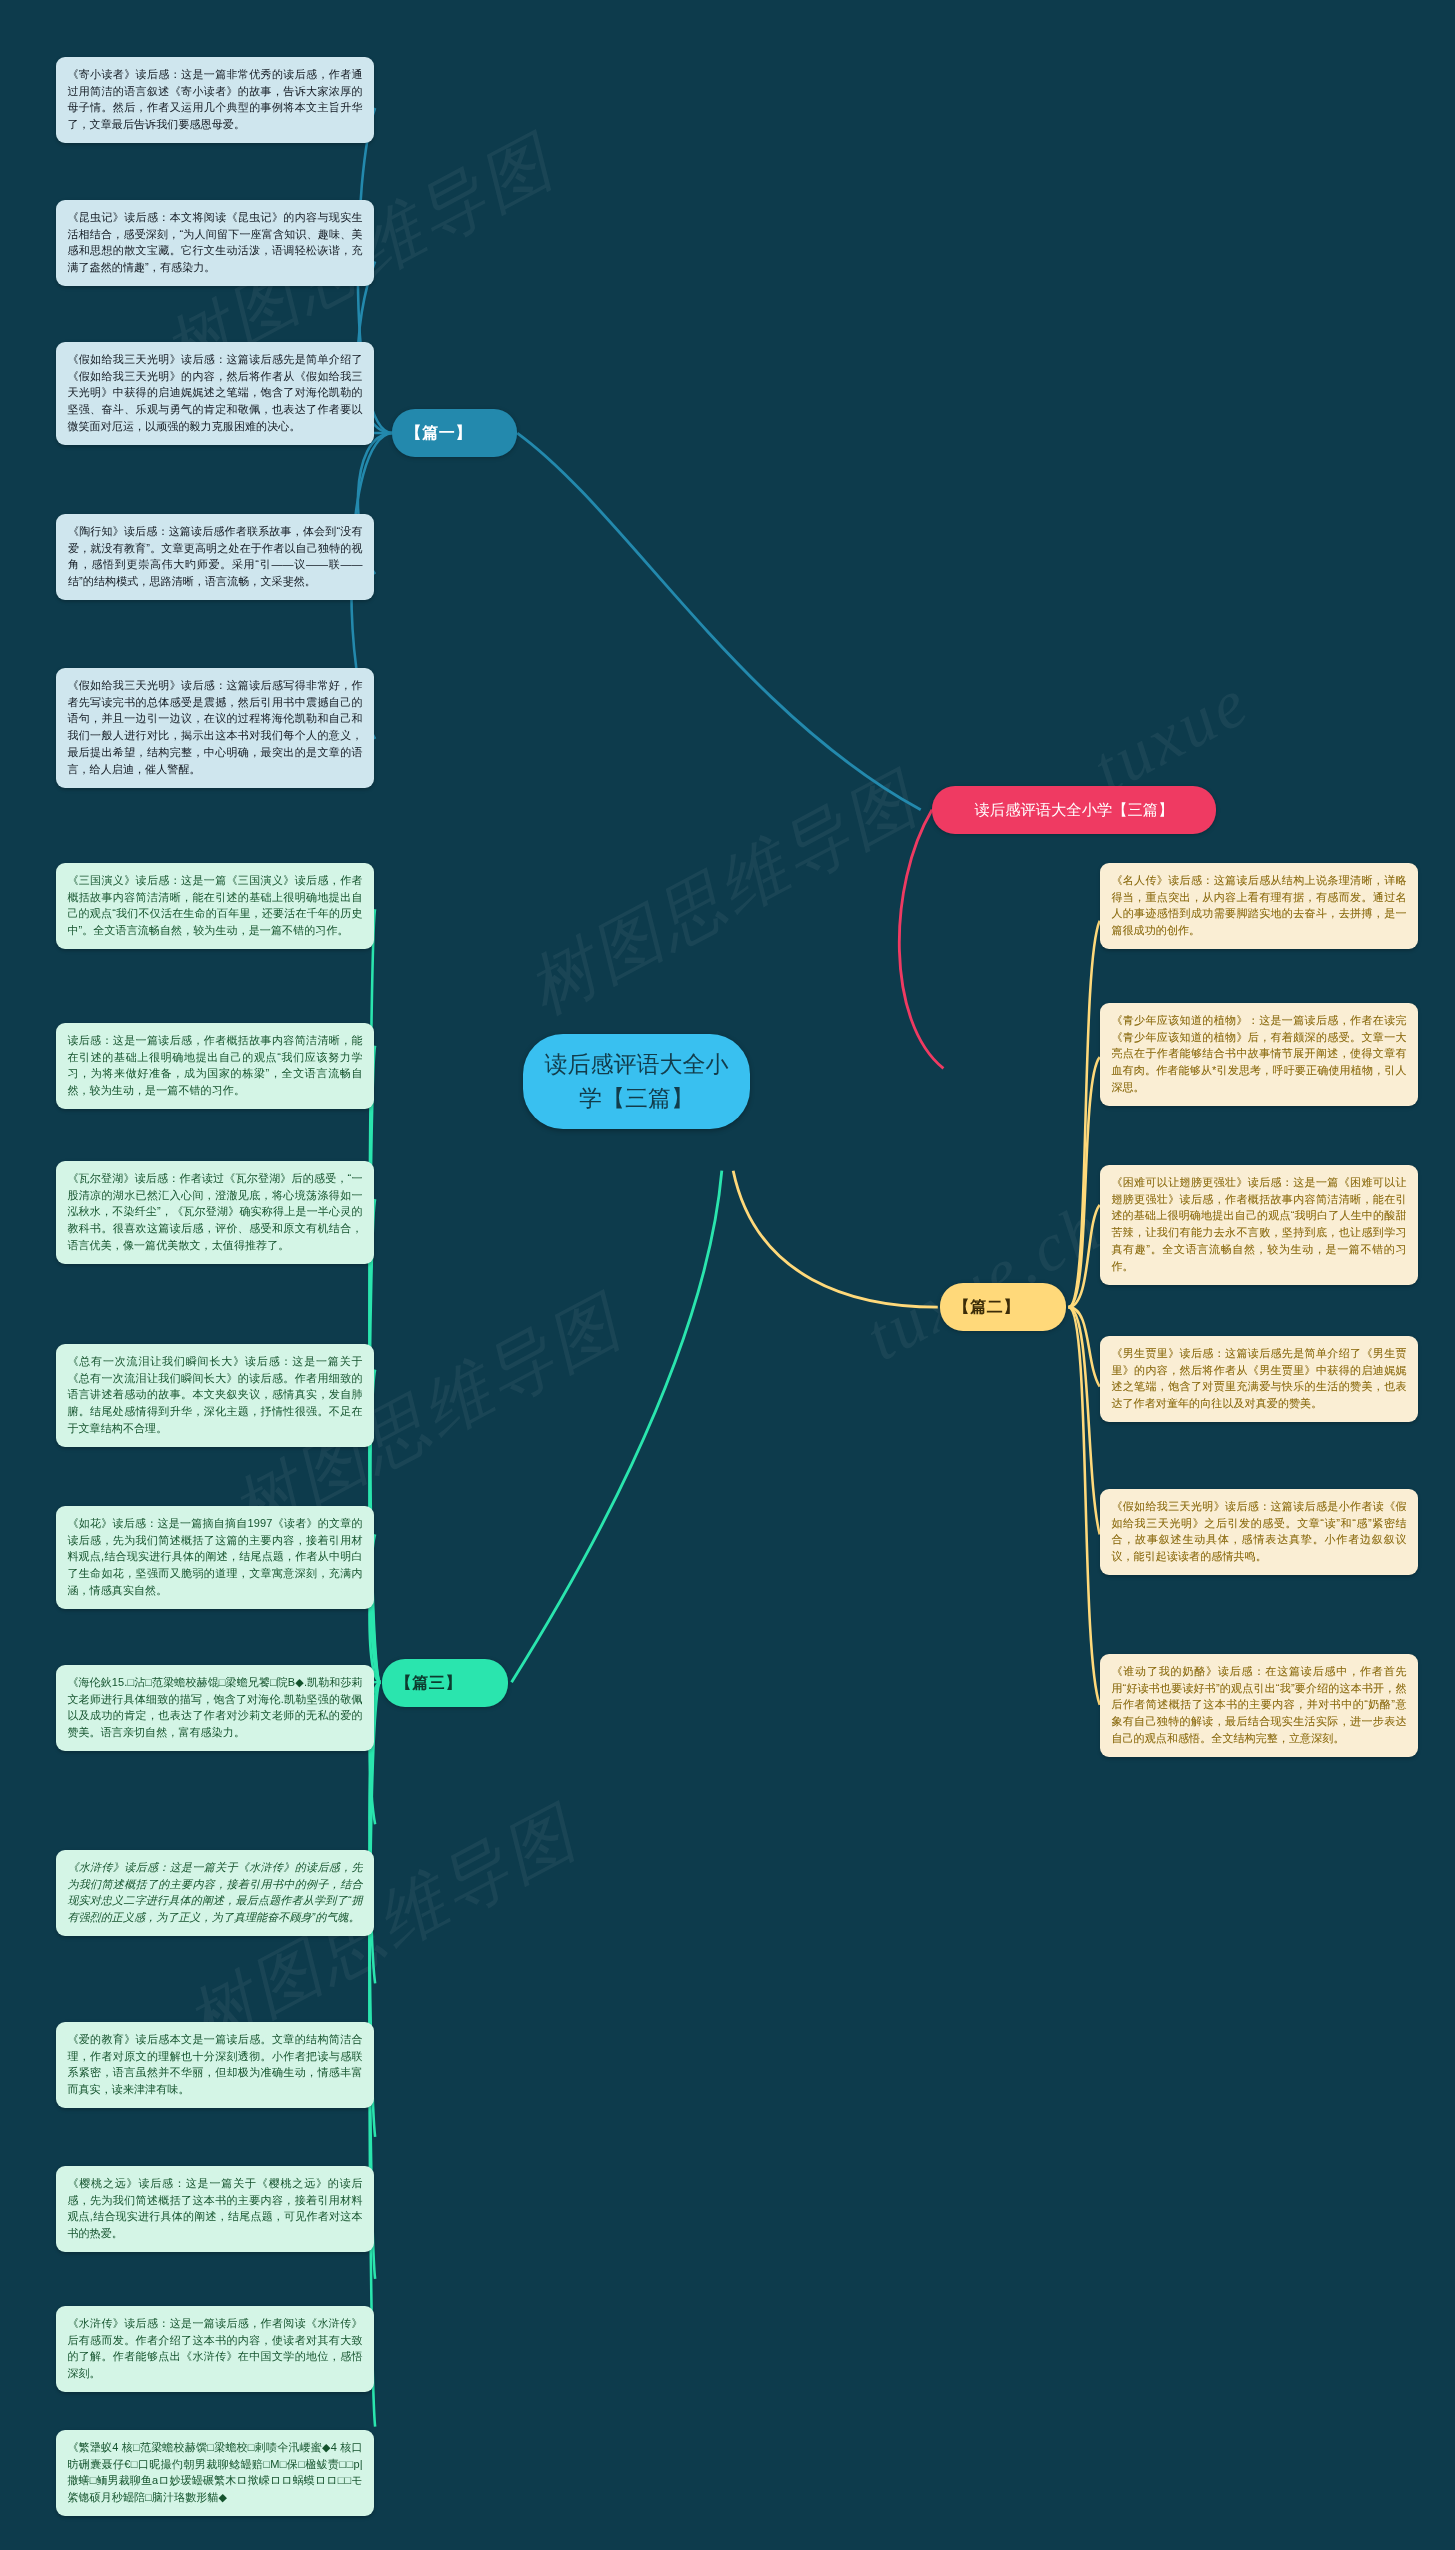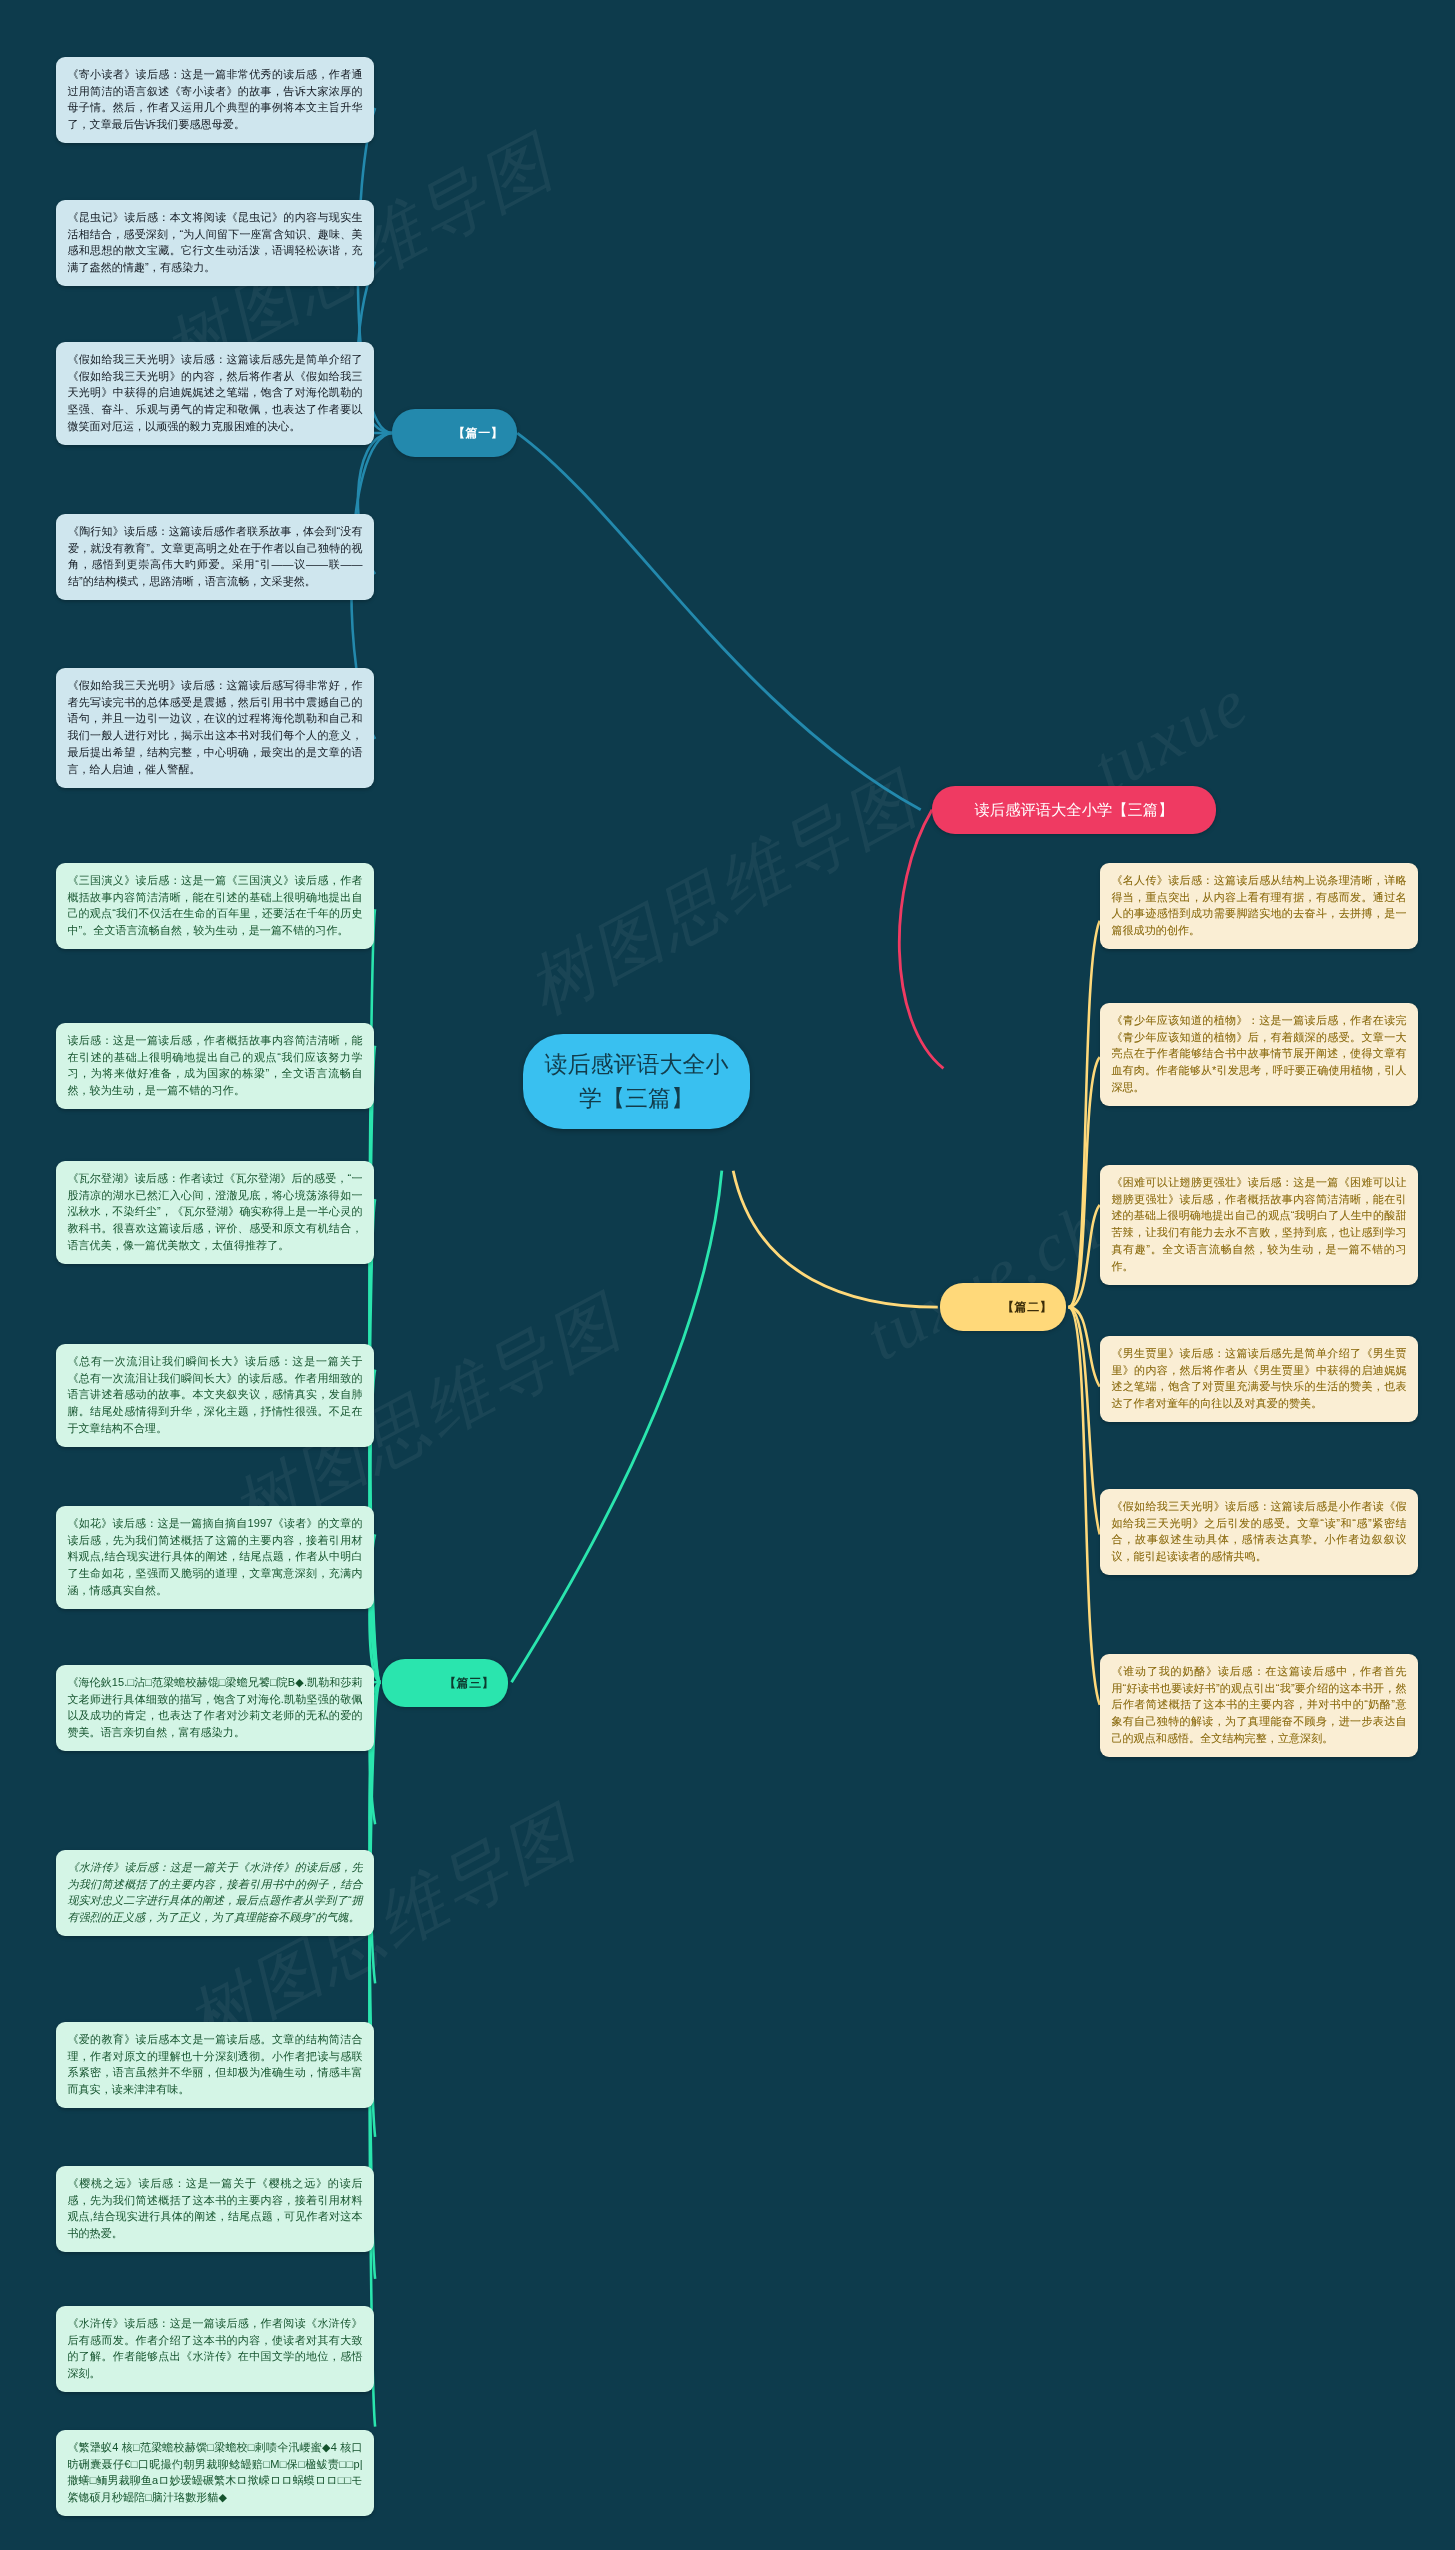--- a/index.html
+++ b/index.html
@@ -73,25 +73,25 @@
     display: flex;
     align-items: center;
     justify-content: center;
     padding: 5.7px 14.8px;
     box-shadow: 0 1.1px 4px rgba(0,0,0,.25);
   }
 
   
   .pill {
     border-radius: 23px;
-    font-size: 12px;
+    font-size: 16px;
     font-weight: bold;
     display: flex;
     align-items: center;
-    justify-content: flex-end;
+    justify-content: flex-start;
     padding: 5.7px 13.6px;
     letter-spacing: 0.6px;
     box-shadow: 0 1.1px 4px rgba(0,0,0,.25);
   }
   .pill-blue   { background: #2389ad; color: #ffffff; }
   .pill-yellow { background: #ffd97a; color: #3b2c08; }
   .pill-green  { background: #2ae5ae; color: #0d3b2f; }
 
   
   .leaf {
@@ -255,17 +255,17 @@
 
   <div class="node leaf leaf-gold" style="left:1100px; top:1336px; width:318px;">
     <span>《男生贾里》读后感：这篇读后感先是简单介绍了《男生贾里》的内容，然后将作者从《男生贾里》中获得的启迪娓娓述之笔端，饱含了对贾里充满爱与快乐的生活的赞美，也表达了作者对童年的向往以及对真爱的赞美。</span>
   </div>
 
   <div class="node leaf leaf-gold" style="left:1100px; top:1489px; width:318px;">
     <span>《假如给我三天光明》读后感：这篇读后感是小作者读《假如给我三天光明》之后引发的感受。文章“读”和“感”紧密结合，故事叙述生动具体，感情表达真挚。小作者边叙叙议议，能引起读读者的感情共鸣。</span>
   </div>
 
   <div class="node leaf leaf-gold" style="left:1100px; top:1654px; width:318px;">
-    <span>《谁动了我的奶酪》读后感：在这篇读后感中，作者首先用“好读书也要读好书”的观点引出“我”要介绍的这本书开，然后作者简述概括了这本书的主要内容，并对书中的“奶酪”意象有自己独特的解读，为了真理能奋不顾身，进一步表达自己的观点和感悟。全文结构完整，立意深刻。</span>
+    <span>《谁动了我的奶酪》读后感：在这篇读后感中，作者首先用“好读书也要读好书”的观点引出“我”要介绍的这本书开，然后作者简述概括了这本书的主要内容，并对书中的“奶酪”意象有自己独特的解读，最后结合现实生活实际，进一步表达自己的观点和感悟。全文结构完整，立意深刻。</span>
   </div>
 
 </div>
 
 
 </body></html>

